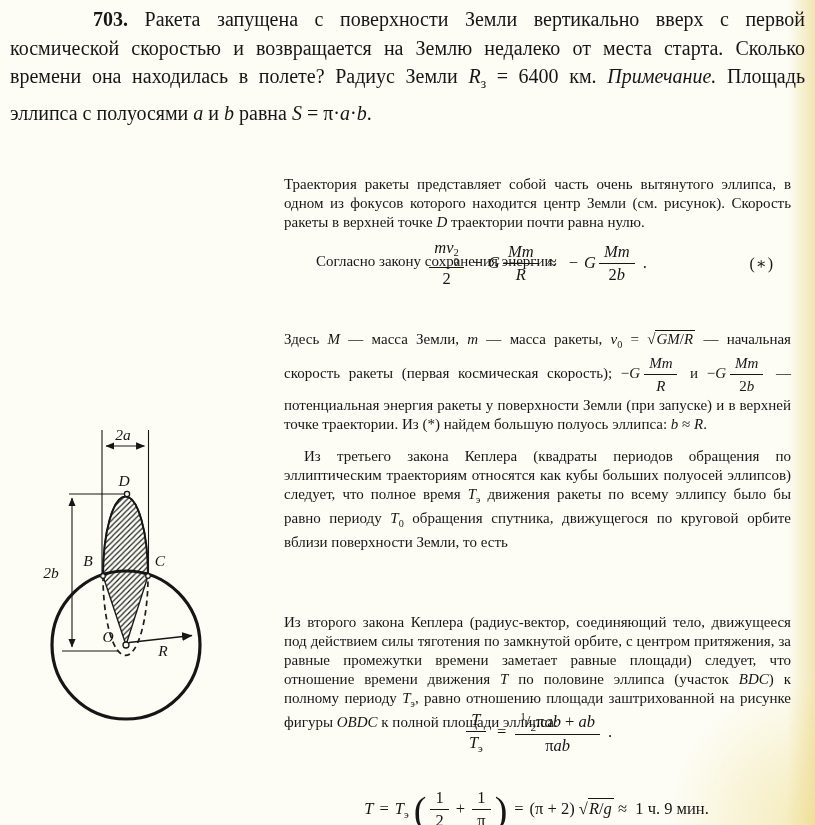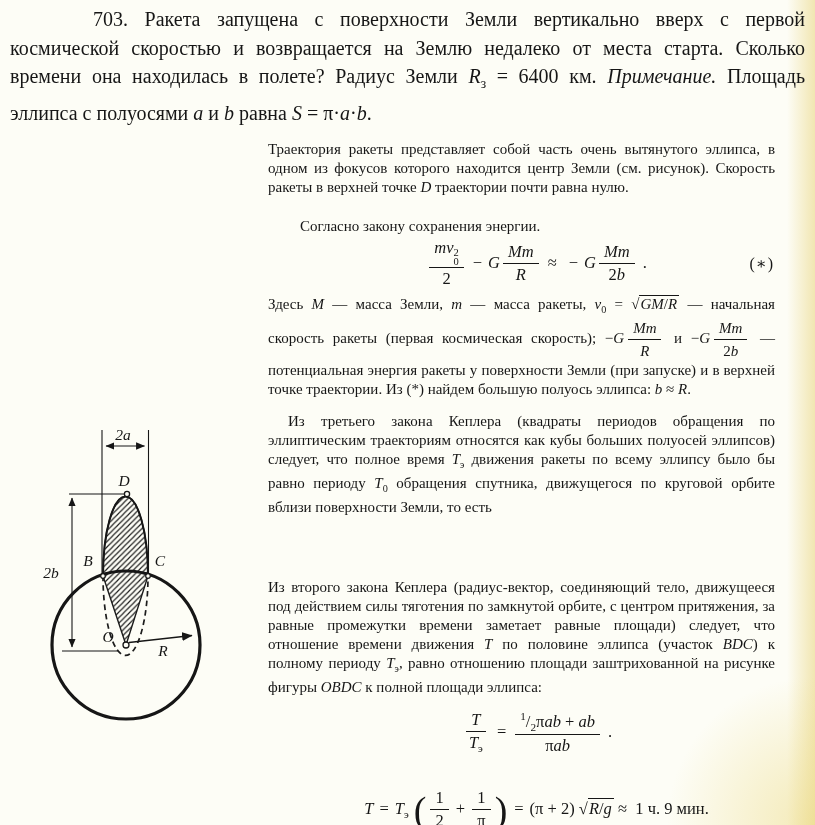--- a/index.html
+++ b/index.html
@@ -9,24 +9,24 @@
     font-family:"Liberation Serif","DejaVu Serif",serif;
   }
   .edge-tint{position:absolute;right:0;top:0;width:28px;height:100%;
     background:linear-gradient(90deg,rgba(240,228,170,0),rgba(238,224,160,.8));pointer-events:none;}
   .corner-tint{position:absolute;right:0;bottom:0;width:150px;height:150px;
     background:radial-gradient(circle at 100% 100%,rgba(236,218,130,.55),rgba(236,218,130,0) 70%);pointer-events:none;}
 
   
   .problem{position:absolute;left:0;top:5px;width:795px;margin:0;padding:0 10px;
     font-size:20px;line-height:28.5px;text-align:justify;text-indent:83px;}
-  .problem .pnum{font-weight:normal;}
+  .problem .pnum{font-weight:bold;}
 
   
-  .sol{position:absolute;left:268px;width:507px;}
+  .sol{position:absolute;left:284px;width:507px;margin-top:35px;}
   .p{font-size:15px;line-height:19px;text-align:justify;}
   .ind32{text-indent:32px;}
   .ind20{text-indent:20px;}
   .ind15{text-indent:15px;}
 
   
   .eq{position:absolute;left:283px;width:507px;display:flex;align-items:center;justify-content:center;
     font-size:16.5px;line-height:1.15;}
   .eq .op{margin:0 6px;}
   .eq .dot{margin-left:5px;}

